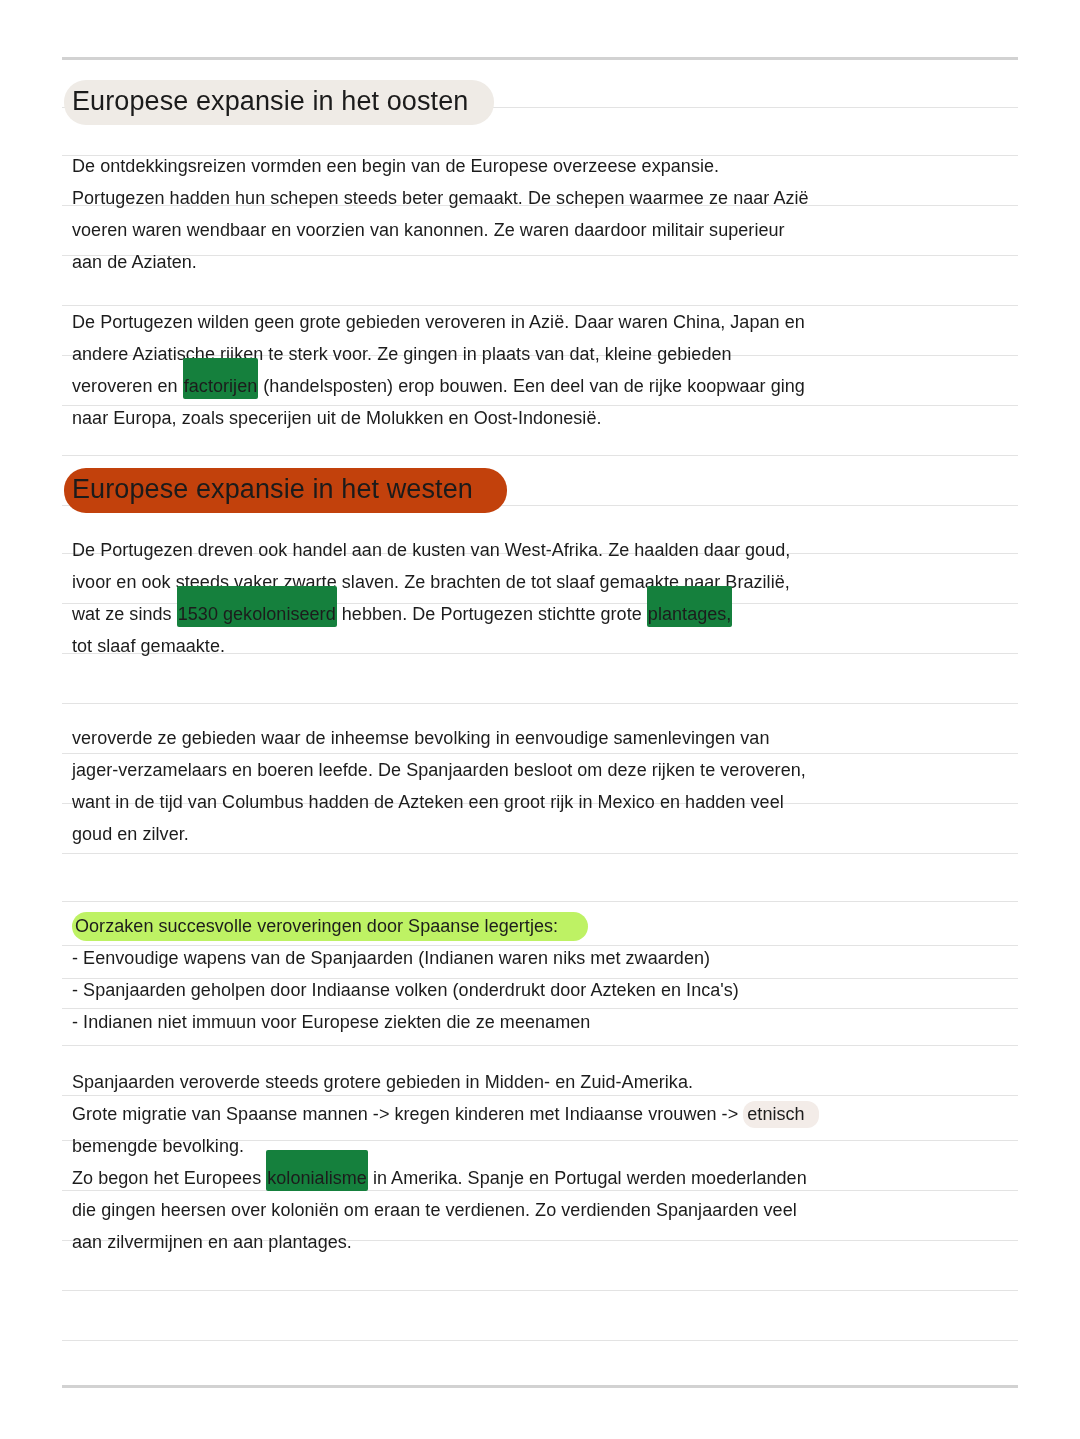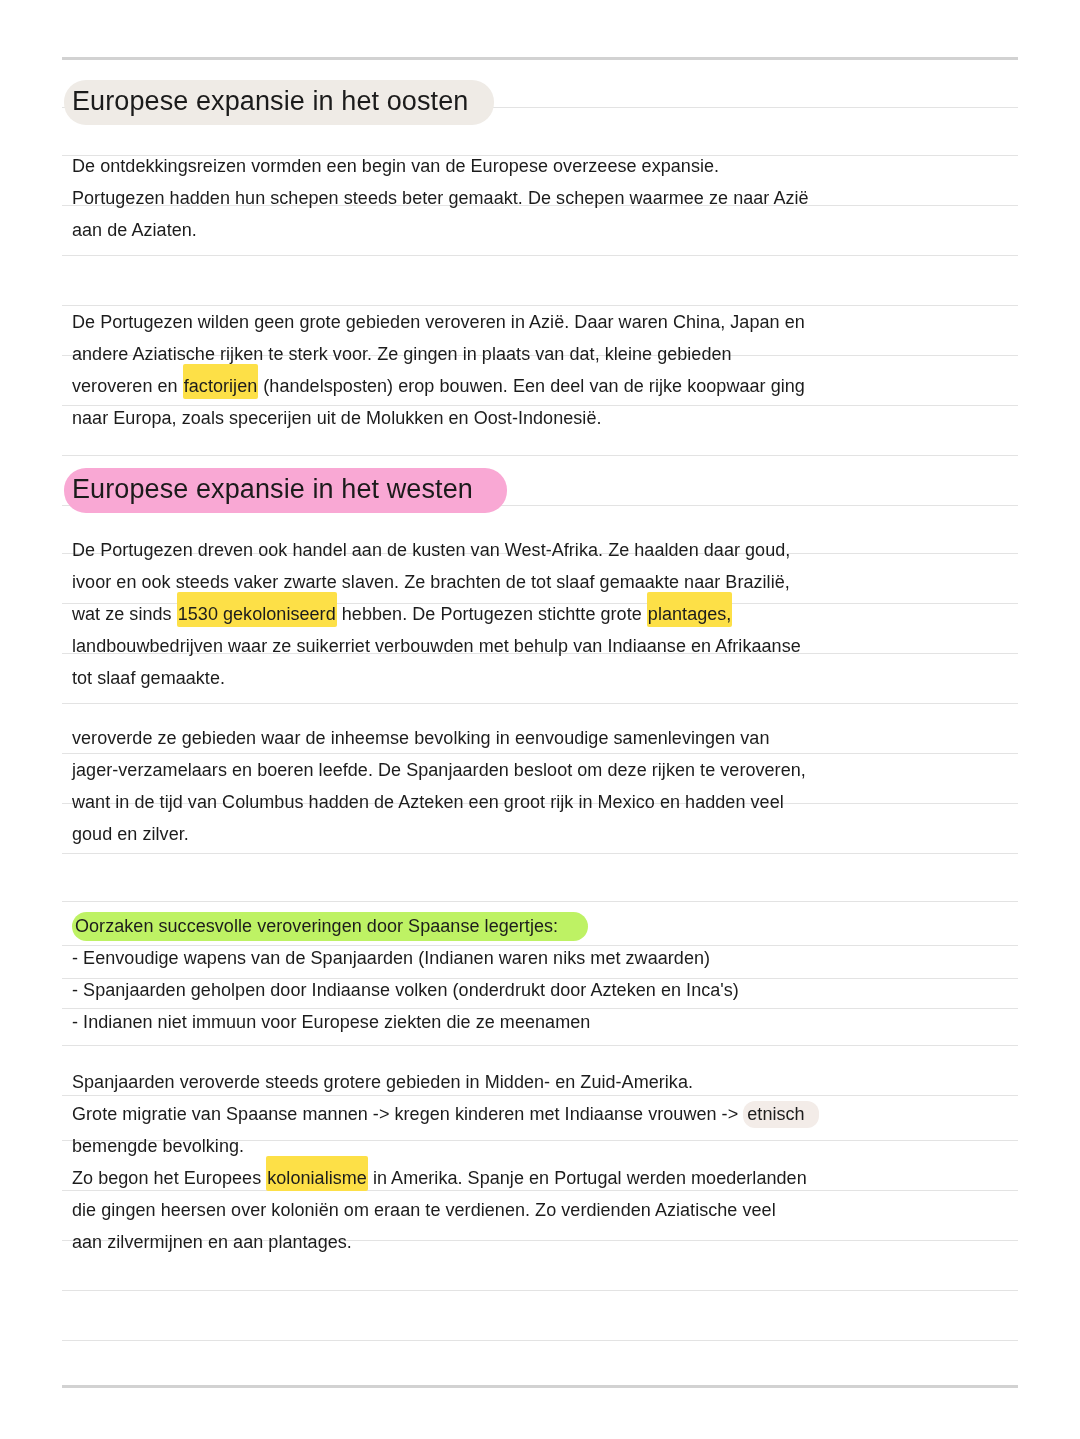--- a/index.html
+++ b/index.html
@@ -63,38 +63,38 @@
     position: absolute;
     white-space: nowrap;
   }
   .heading .pill {
     display: inline-block;
     padding: 8px 26px 10px 8px;
     border-radius: 22px;
     margin-left: -8px;
   }
   .heading.h-east .pill { background: #efebe6; }
-  .heading.h-west .pill { background: #f9a8d4; padding-right: 34px; }
+  .heading.h-west .pill { background: #c2410c; padding-right: 34px; }
 
   
   .para {
     position: absolute;
     font-size: 18px;
     line-height: 32px;
     color: #1c1c1c;
     letter-spacing: 0.05px;
     width: 948px;
     margin: 0;
   }
   .para .ln { display: block; white-space: nowrap; }
 
   mark.hl {
-    background: #fde047;
+    background: #15803d;
     color: inherit;
-    padding: 12px 1px 3px 1px;
+    padding: 18px 1px 3px 1px;
     border-radius: 2px;
   }
   mark.hl-pill {
     background: #bef264;
     color: inherit;
     padding: 4px 30px 5px 3px;
     border-radius: 16px;
   }
   mark.hl-tail {
     background: #f3ece8;
@@ -141,39 +141,39 @@
 <div id="page">
   <div class="doc">
 
     <div class="heading h-east" style="top:80px">
       <span class="pill">Europese expansie in het oosten</span>
     </div>
 
     <div class="para" style="top:150px">
       <span class="ln">De ontdekkingsreizen vormden een begin van de Europese overzeese expansie.</span>
       <span class="ln">Portugezen hadden hun schepen steeds beter gemaakt. De schepen waarmee ze naar Azië</span>
+      <span class="ln">voeren waren wendbaar en voorzien van kanonnen. Ze waren daardoor militair superieur</span>
       <span class="ln">aan de Aziaten.</span>
     </div>
 
     <div class="para" style="top:306px">
       <span class="ln">De Portugezen wilden geen grote gebieden veroveren in Azië. Daar waren China, Japan en</span>
       <span class="ln">andere Aziatische rijken te sterk voor. Ze gingen in plaats van dat, kleine gebieden</span>
       <span class="ln"><span>veroveren en </span><mark class="hl">factorijen</mark><span> (handelsposten) erop bouwen. Een deel van de rijke koopwaar ging</span></span>
       <span class="ln">naar Europa, zoals specerijen uit de Molukken en Oost-Indonesië.</span>
     </div>
 
     <div class="heading h-west" style="top:468px">
       <span class="pill">Europese expansie in het westen</span>
     </div>
 
     <div class="para" style="top:534px">
       <span class="ln">De Portugezen dreven ook handel aan de kusten van West-Afrika. Ze haalden daar goud,</span>
       <span class="ln">ivoor en ook steeds vaker zwarte slaven. Ze brachten de tot slaaf gemaakte naar Brazilië,</span>
       <span class="ln"><span>wat ze sinds </span><mark class="hl">1530 gekoloniseerd</mark><span> hebben. De Portugezen stichtte grote </span><mark class="hl">plantages,</mark></span>
-      <span class="ln">landbouwbedrijven waar ze suikerriet verbouwden met behulp van Indiaanse en Afrikaanse</span>
       <span class="ln">tot slaaf gemaakte.</span>
     </div>
 
     <div class="para" style="top:722px">
       <span class="ln">veroverde ze gebieden waar de inheemse bevolking in eenvoudige samenlevingen van</span>
       <span class="ln">jager-verzamelaars en boeren leefde. De Spanjaarden besloot om deze rijken te veroveren,</span>
       <span class="ln">want in de tijd van Columbus hadden de Azteken een groot rijk in Mexico en hadden veel</span>
       <span class="ln">goud en zilver.</span>
     </div>
 
@@ -182,18 +182,18 @@
       <span class="ln">- Eenvoudige wapens van de Spanjaarden (Indianen waren niks met zwaarden)</span>
       <span class="ln">- Spanjaarden geholpen door Indiaanse volken (onderdrukt door Azteken en Inca's)</span>
       <span class="ln">- Indianen niet immuun voor Europese ziekten die ze meenamen</span>
     </div>
 
     <div class="para" style="top:1066px">
       <span class="ln">Spanjaarden veroverde steeds grotere gebieden in Midden- en Zuid-Amerika.</span>
       <span class="ln"><span>Grote migratie van Spaanse mannen -&gt; kregen kinderen met Indiaanse vrouwen -&gt; </span><mark class="hl-tail">etnisch</mark></span>
       <span class="ln">bemengde bevolking.</span>
       <span class="ln"><span>Zo begon het Europees </span><mark class="hl">kolonialisme</mark><span> in Amerika. Spanje en Portugal werden moederlanden</span></span>
-      <span class="ln">die gingen heersen over koloniën om eraan te verdienen. Zo verdienden Aziatische veel</span>
+      <span class="ln">die gingen heersen over koloniën om eraan te verdienen. Zo verdienden Spanjaarden veel</span>
       <span class="ln">aan zilvermijnen en aan plantages.</span>
     </div>
 
   </div>
 </div>
 
 </body></html>

